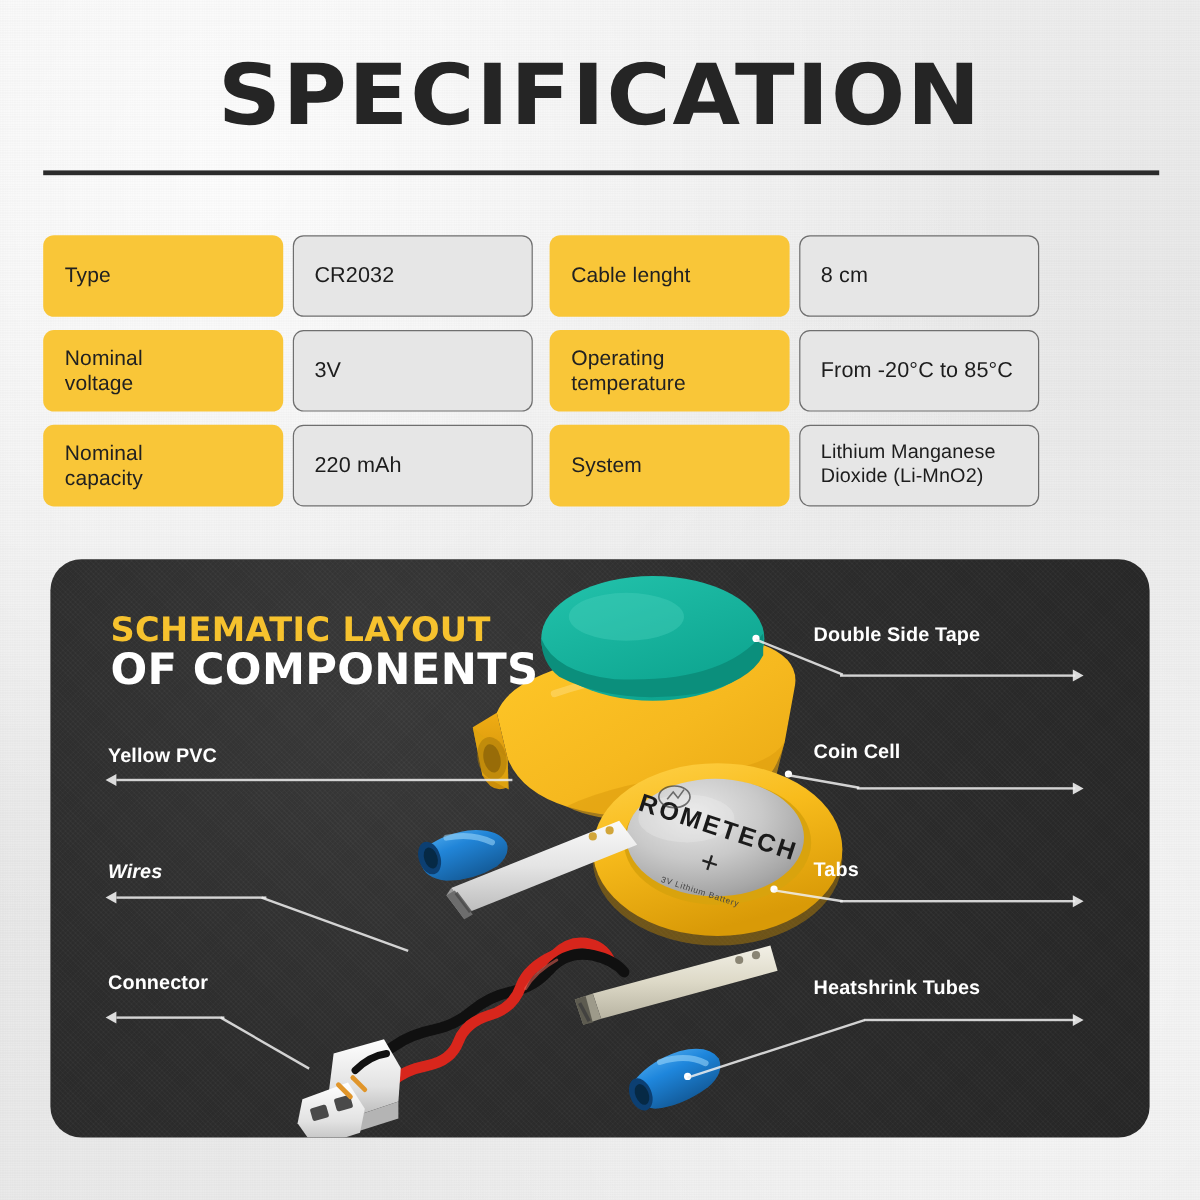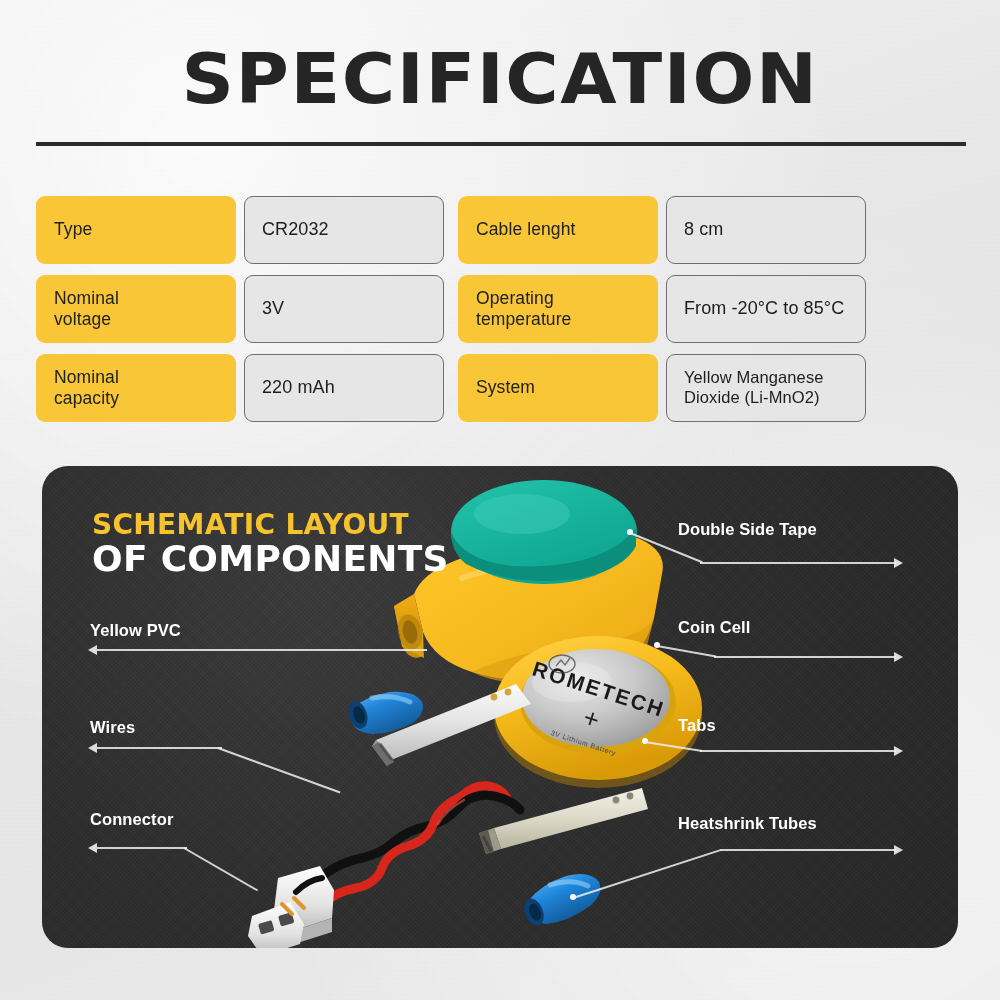--- a/index.html
+++ b/index.html
@@ -108,21 +108,21 @@
       <div class="spacer"></div>
       <div class="cell kval">8 cm</div>
 
       <div class="cell klabel" style="white-space:pre-line">Operating
 temperature</div>
       <div class="spacer"></div>
       <div class="cell kval">From -20°C to 85°C</div>
 
       <div class="cell klabel">System</div>
       <div class="spacer"></div>
-      <div class="cell kval small" style="white-space:pre-line">Yellow Manganese
+      <div class="cell kval small" style="white-space:pre-line">Lithium Manganese
 Dioxide (Li-MnO2)</div>
     </div>
   </div>
 
   <div class="panel">
     <div class="pgrain"></div>
 
     <svg class="art" viewBox="0 0 916 482">
       <defs>
         <linearGradient id="pvcTop" x1="0" y1="0" x2="1" y2="1">
@@ -267,21 +267,21 @@
 
     <div class="sch-head">
       <span class="sch-l1">SCHEMATIC LAYOUT</span>
       <span class="sch-l2">OF COMPONENTS</span>
     </div>
 
     <div class="lbl" style="left:48px;top:155px;">Yellow PVC</div>
     <div class="leader" style="left:55px;top:183px;width:330px;"></div>
     <div class="arr arrL" style="left:46px;top:179px;"></div>
 
-    <div class="lbl" style="left:48px;top:252px;">Wires</div>
+    <div class="lbl" style="left:48px;top:252px;font-style:italic;">Wires</div>
     <div class="leader" style="left:55px;top:281px;width:125px;"></div>
     <div class="leader" style="left:176px;top:281px;width:130px;transform:rotate(20deg);transform-origin:left center;"></div>
     <div class="arr arrL" style="left:46px;top:277px;"></div>
 
     <div class="lbl" style="left:48px;top:344px;">Connector</div>
     <div class="leader" style="left:55px;top:381px;width:90px;"></div>
     <div class="leader" style="left:142px;top:381px;width:85px;transform:rotate(30deg);transform-origin:left center;"></div>
     <div class="arr arrL" style="left:46px;top:377px;"></div>
 
     <div class="lbl" style="left:636px;top:54px;">Double Side Tape</div>

